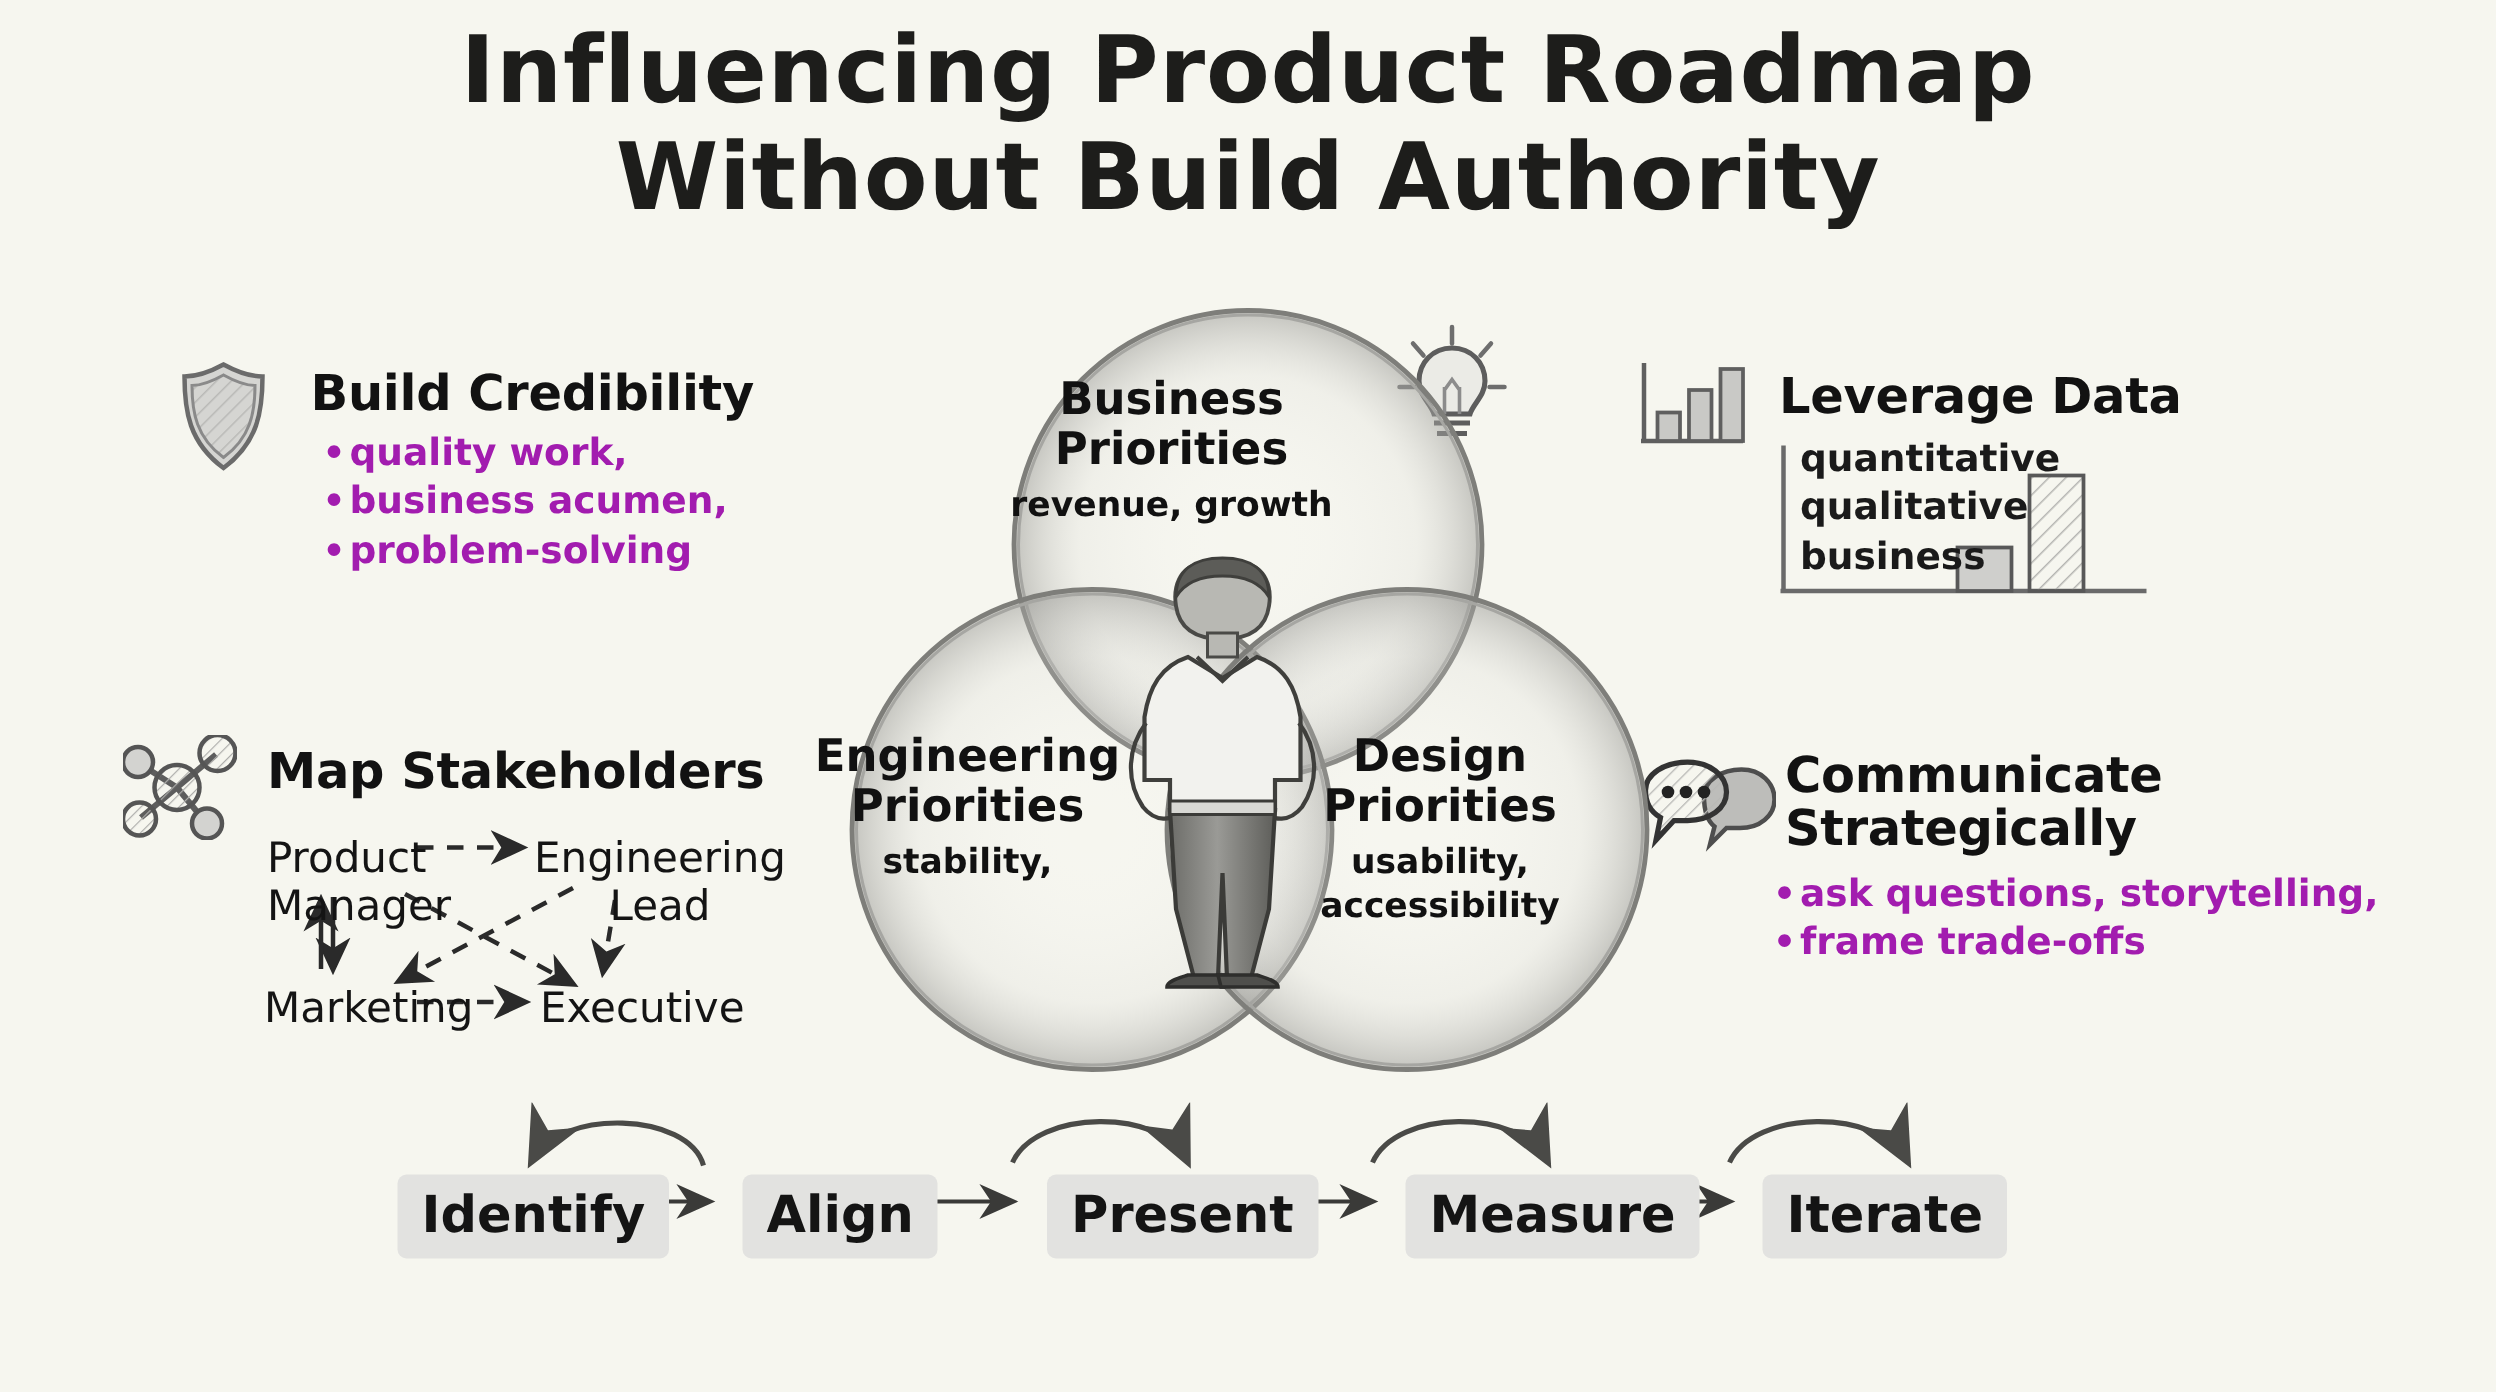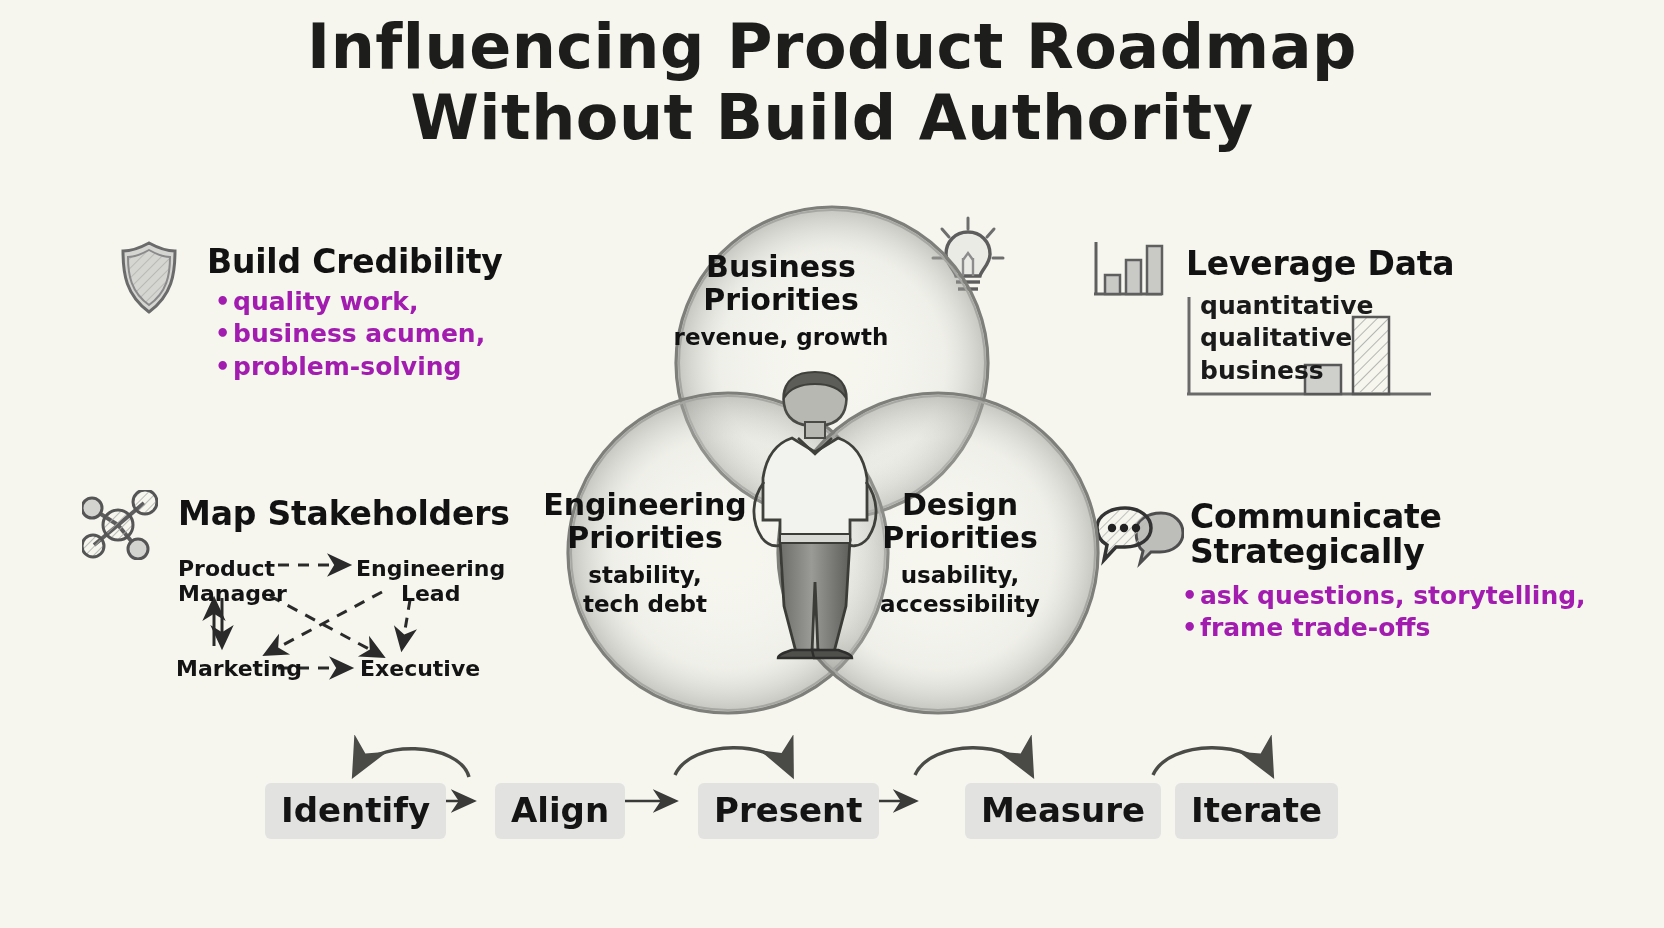--- a/index.html
+++ b/index.html
@@ -125,22 +125,22 @@
   #stake-map {
     position: absolute;
     left: 170px;
     top: 548px;
     width: 330px;
     height: 145px;
   }
   .stake-node {
     position: absolute;
     font-family: "DejaVu Sans", sans-serif;
-    font-weight: bold;
-    font-size: 22px;
+    font-weight: normal;
+    font-size: 28px;
     color: #141414;
     line-height: 1.15;
     z-index: 3;
     white-space: nowrap;
   }
   #node-pm   { left: 8px;   top: 8px; }
   #node-eng  { left: 186px; top: 8px; }
   #node-mkt  { left: 6px;   top: 108px; }
   #node-exec { left: 190px; top: 108px; }
 
@@ -171,21 +171,21 @@
     color: #141414;
     padding: 7px 16px 9px 16px;
     border-radius: 6px;
     background: #e2e2e0;
     z-index: 3;
     white-space: nowrap;
   }
   #step-0 { left: 10px; }
   #step-1 { left: 240px; }
   #step-2 { left: 443px; }
-  #step-3 { left: 682px; margin-left: 28px; }
+  #step-3 { left: 682px; }
   #step-4 { left: 920px; }
   #flow-svg { position: absolute; left: 0; top: 0; }
 </style>
 </head>
 <body>
 
 <div id="page">
 
   <div class="title">
     <span>Influencing Product Roadmap</span>
@@ -400,21 +400,20 @@
   <div class="venn-label" id="venn-business">
     <span class="head">Business</span>
     <span class="head">Priorities</span>
     <span class="sub">revenue, growth</span>
   </div>
 
   <div class="venn-label" id="venn-engineering">
     <span class="head">Engineering</span>
     <span class="head">Priorities</span>
     <span class="sub">stability,</span>
-    <span class="sub" style="margin-top:2px">tech debt</span>
   </div>
 
   <div class="venn-label" id="venn-design">
     <span class="head">Design</span>
     <span class="head">Priorities</span>
     <span class="sub">usability,</span>
     <span class="sub" style="margin-top:2px">accessibility</span>
   </div>
 
   <div id="flow">

